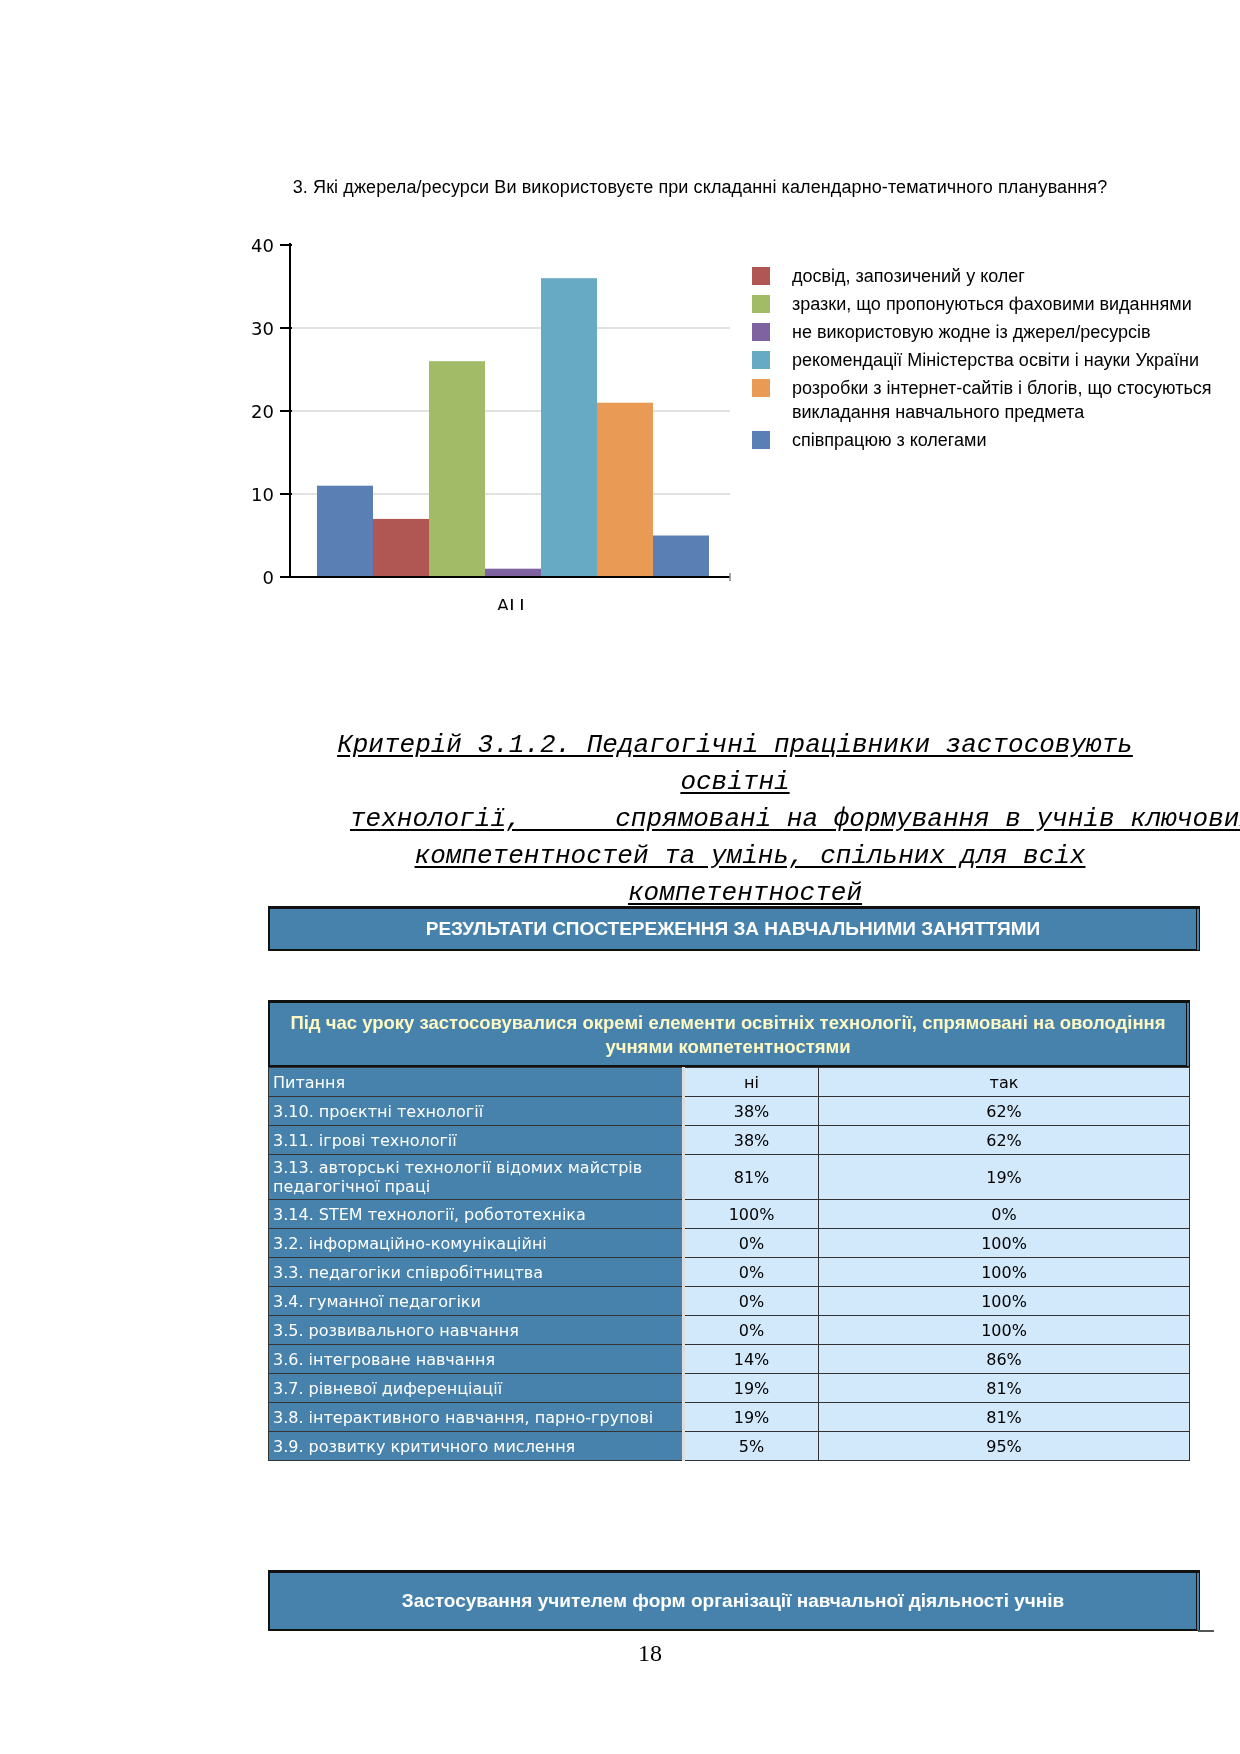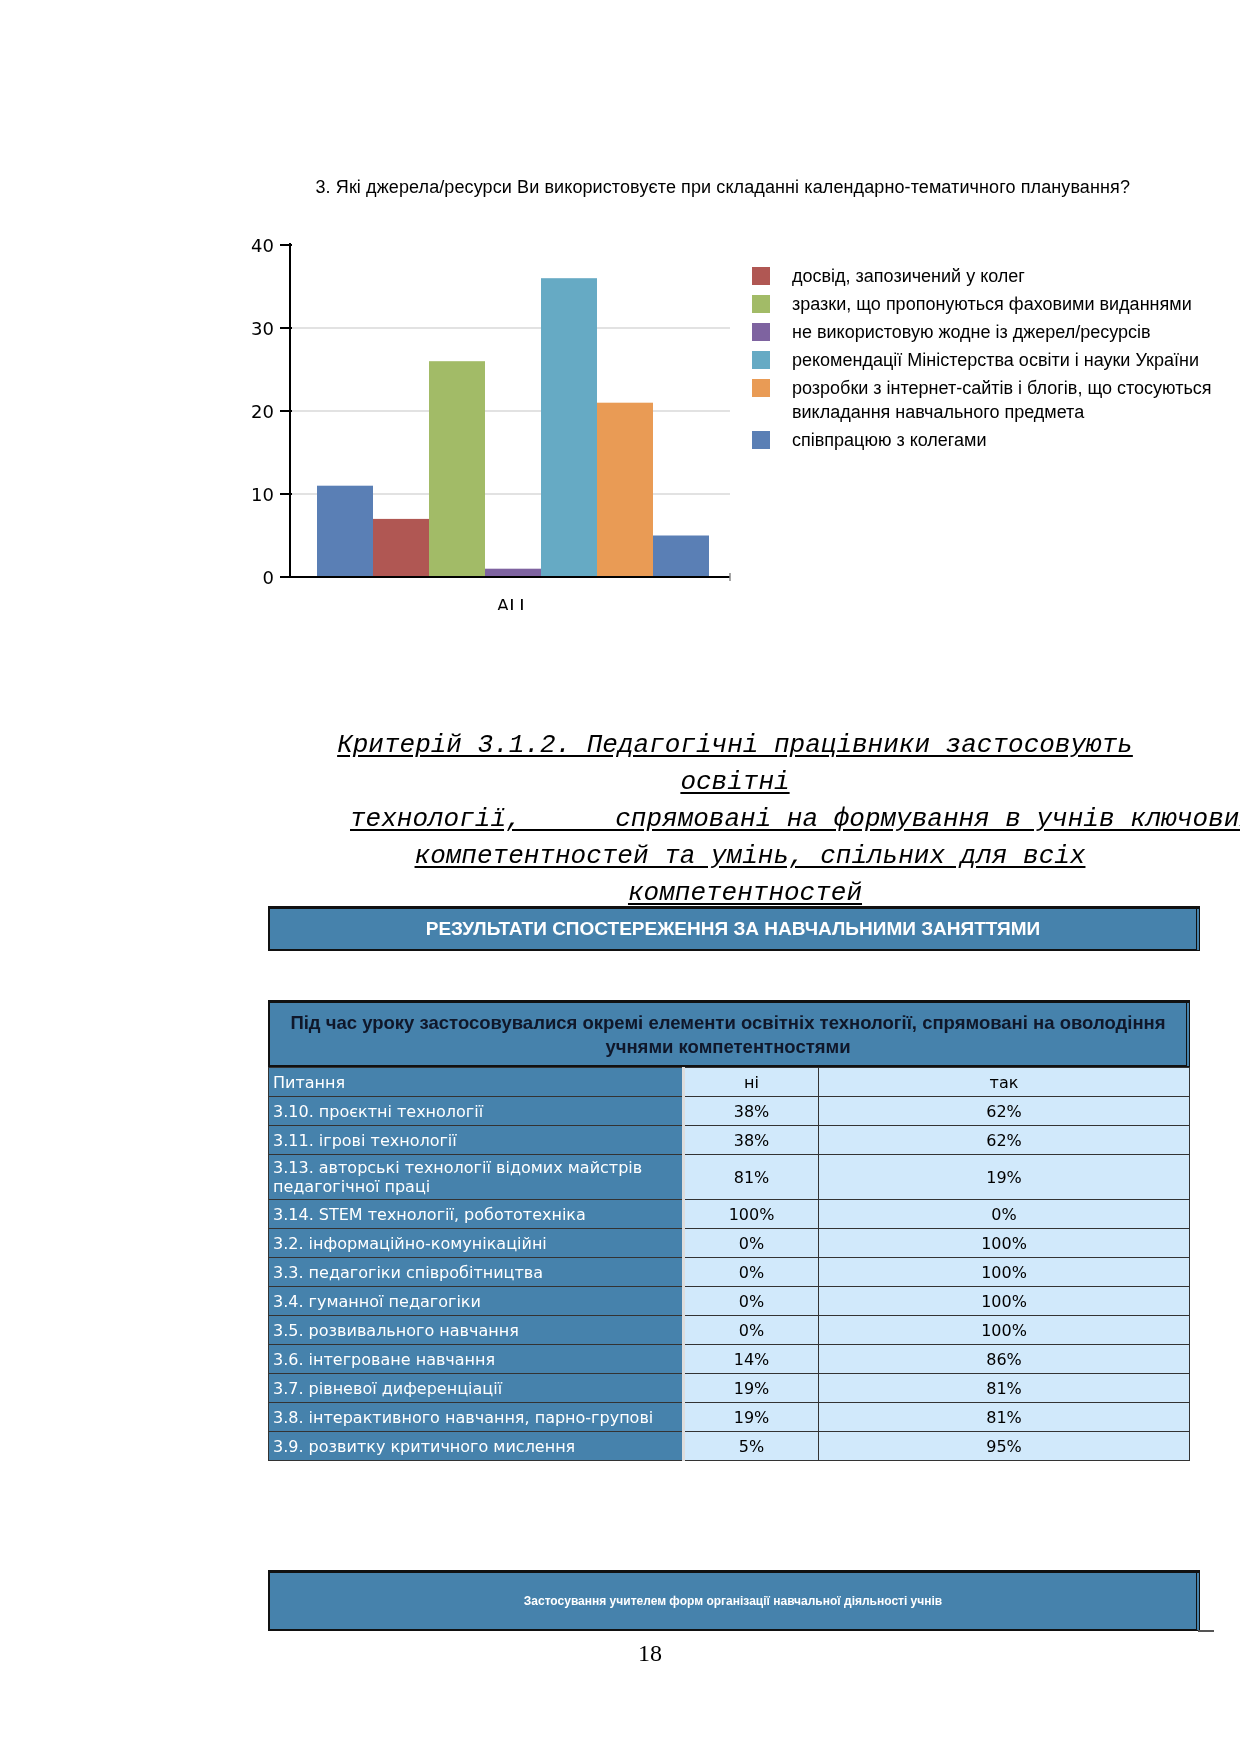--- a/index.html
+++ b/index.html
@@ -1,33 +1,33 @@
 <!DOCTYPE html>
 <html><head>
 <meta charset="utf-8">
 <style>
   html, body { margin:0; padding:0; background:#ffffff; }
   body { width:1240px; height:1754px; position:relative; overflow:hidden; font-family:"Liberation Sans", sans-serif; color:#000; }
   .abs { position:absolute; }
-  #chart-title { left:270px; top:176px; width:860px; text-align:right; font-size:18px; line-height:23px; letter-spacing:0.1px; }
+  #chart-title { left:270px; top:176px; width:860px; text-align:center; font-size:18px; line-height:23px; letter-spacing:0.1px; }
   #chart-svg { position:absolute; left:240px; top:230px; }
   .legend { position:absolute; left:752px; top:264px; width:470px; font-size:18px; line-height:24px; }
   .legend-item { position:relative; padding-left:40px; margin-bottom:4px; }
   .legend-swatch { position:absolute; left:0; top:3px; width:18px; height:18px; }
   #criterion { left:330px; top:726px; width:810px; text-align:center; font-family:"Liberation Serif", serif; font-style:italic; font-size:26px; line-height:36px; }
   #criterion span { text-decoration:underline; text-underline-offset:3px;font-family:Liberation Mono, monospace; }
   .banner-wrap { position:absolute; left:268px; width:932px; border-top:3px solid #111; }
   .banner { background:#4682ac; color:#fff; font-weight:bold; text-align:center; border:2px solid #111; border-top:none; border-right:4px double #111; }
   #banner1 { top:906px; }
   #banner1 .banner { height:40px; line-height:40px; font-size:19px; }
   #banner2 { top:1570px; }
-  #banner2 .banner { height:56px; line-height:56px; font-size:12px; }
+  #banner2 .banner { height:56px; line-height:56px; font-size:19px; }
   #banner2::after { content:""; position:absolute; right:-14px; bottom:-1px; width:16px; border-bottom:2px solid #555; }
   #table-wrap { position:absolute; left:268px; top:1000px; width:922px; border-top:3px solid #111; }
-  .t-head { background:#4682ac; color:#0f172a; font-weight:bold; text-align:center; font-size:18.5px; line-height:24px; padding:8px 20px 6px; border:2px solid #111; border-top:none; border-right:4px double #111; }
+  .t-head { background:#4682ac; color:#fef9c3; font-weight:bold; text-align:center; font-size:18.5px; line-height:24px; padding:8px 20px 6px; border:2px solid #111; border-top:none; border-right:4px double #111; }
   table { border-collapse:collapse; width:922px; table-layout:fixed; font-family:"DejaVu Sans", sans-serif; font-size:16px; }
   td { border:1.5px solid #333; height:28px; padding:0 4px; }
   td.q { background:#4682ac; color:#fff; width:405px; line-height:19px; border-right:3px solid #ddd; }
   td.v { background:#d1e9fb; text-align:center; }
   td.v1 { width:125px; }
   tr.tall td { height:44px; }
   #page-number { left:0; top:1640px; width:1300px; text-align:center; font-family:"Liberation Serif", serif; font-size:24px; }
 </style>
 </head>
 <body>

